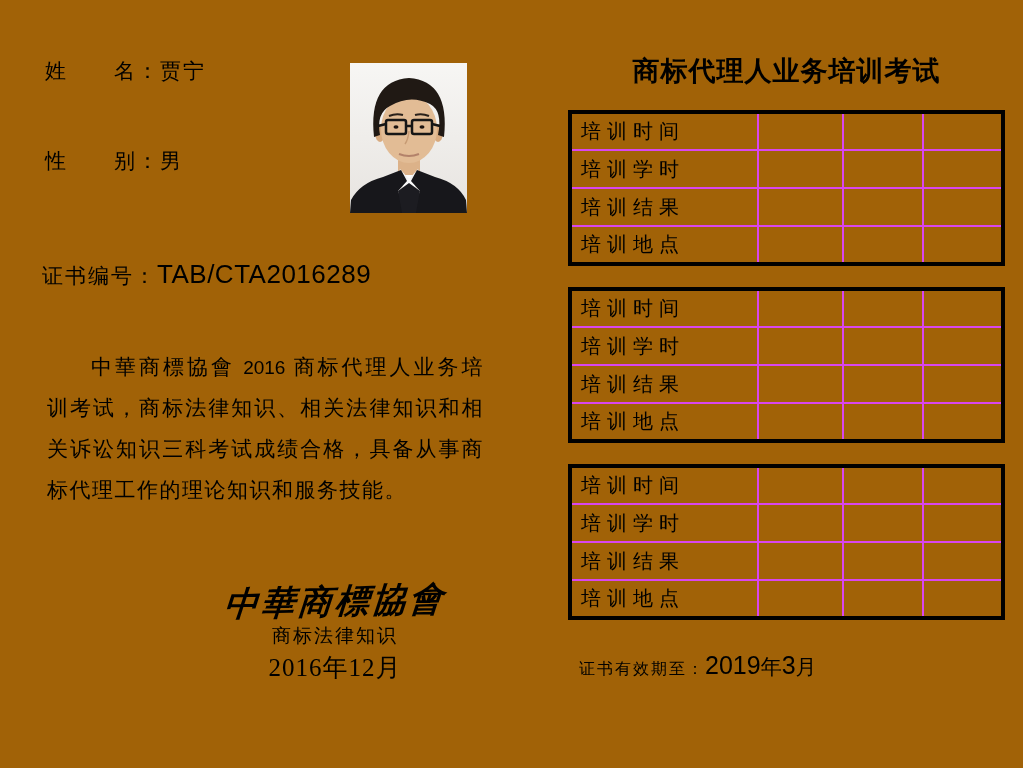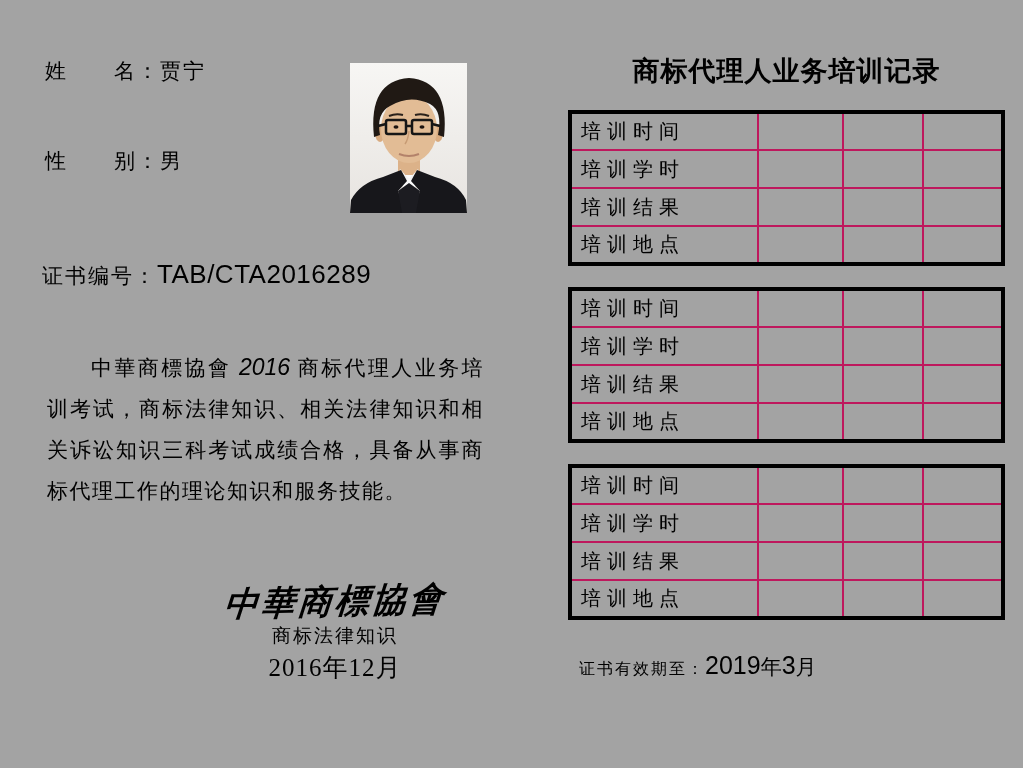--- a/index.html
+++ b/index.html
@@ -1,21 +1,21 @@
 <!DOCTYPE html>
 <html><head>
 <meta charset="utf-8">
 <style>
   * { margin: 0; padding: 0; box-sizing: border-box; }
   html, body { background: #ffffff; }
   .page {
     position: relative;
     width: 1023px;
     height: 768px;
-    background: #a3a3a3;
+    background: #a16207;
     color: #000000;
     font-family: "Liberation Serif", "DejaVu Serif", serif;
     overflow: hidden;
   }
 
   
   .name-line, .gender-line {
     position: absolute;
     left: 45px;
     font-size: 21px;
@@ -57,23 +57,22 @@
     top: 347px;
     width: 437px;
     font-size: 21px;
     line-height: 41px;
     letter-spacing: 1.5px;
     text-align: justify;
     text-indent: 44px;
   }
   .statement .year {
     font-family: "Liberation Sans", "DejaVu Sans", sans-serif;
-    font-size: 23px;
+    font-size: 19px;
     letter-spacing: 0;
-    font-style: italic;
   }
 
   .seal-block {
     position: absolute;
     left: 185px;
     top: 580px;
     width: 300px;
     text-align: center;
   }
   .seal-script {
@@ -119,21 +118,21 @@
     left: 568px;
     width: 437px;
     border-collapse: collapse;
     table-layout: fixed;
     border: 4px solid #000000;
   }
   .training-table.t1 { top: 110px; }
   .training-table.t2 { top: 287px; }
   .training-table.t3 { top: 464px; }
   .training-table td {
-    border: 2px solid #be185d;
+    border: 2px solid #d946ef;
     height: 38px;
     padding: 0;
     vertical-align: middle;
   }
   .training-table td.label-cell {
     width: 186px;
     padding-left: 9px;
     font-size: 20px;
     letter-spacing: 6px;
     white-space: nowrap;
@@ -219,21 +218,21 @@
   <div class="statement">
     <span>中華商標協會 </span><span class="year">2016</span><span> 商标代理人业务培训考试，商标法律知识、相关法律知识和相关诉讼知识三科考试成绩合格，具备从事商标代理工作的理论知识和服务技能。</span>
   </div>
 
   <div class="seal-block">
     <div class="seal-script">中華商標協會</div>
     <div class="seal-branch">商标法律知识</div>
     <div class="seal-date">2016年12月</div>
   </div>
 
-  <div class="record-title">商标代理人业务培训记录</div>
+  <div class="record-title">商标代理人业务培训考试</div>
 
   <table class="training-table t1">
     <tbody>
       <tr>
         <td class="label-cell">培训时间</td>
         <td class="c2"></td>
         <td class="c3"></td>
         <td class="c4"></td>
       </tr>
       <tr>

